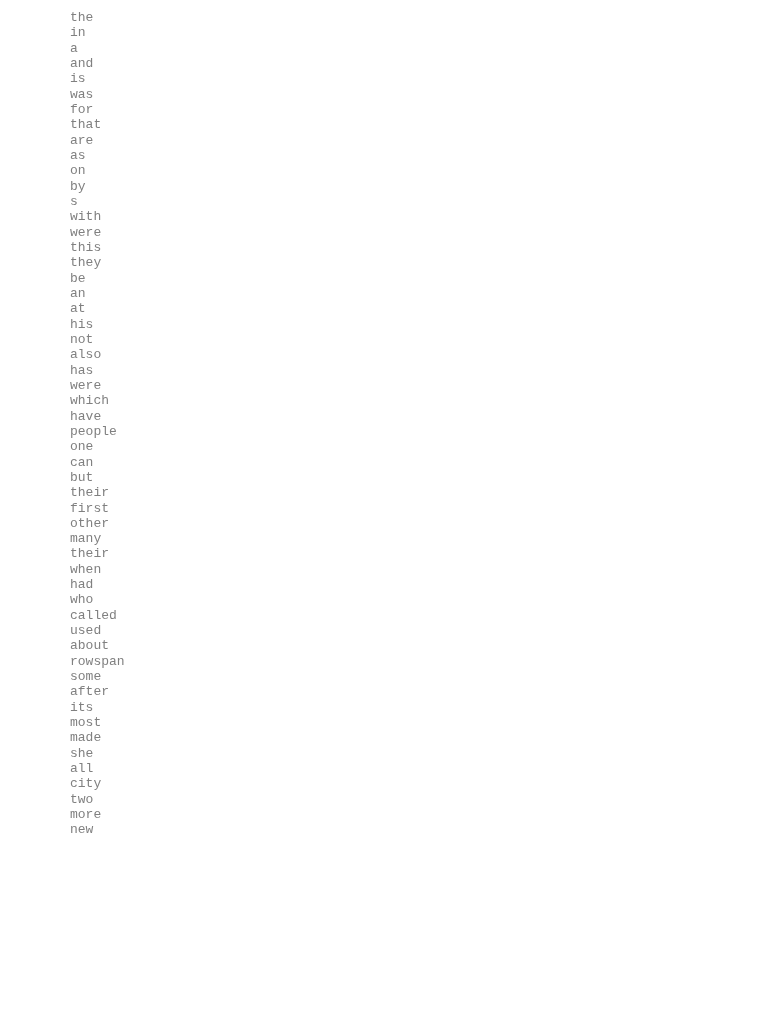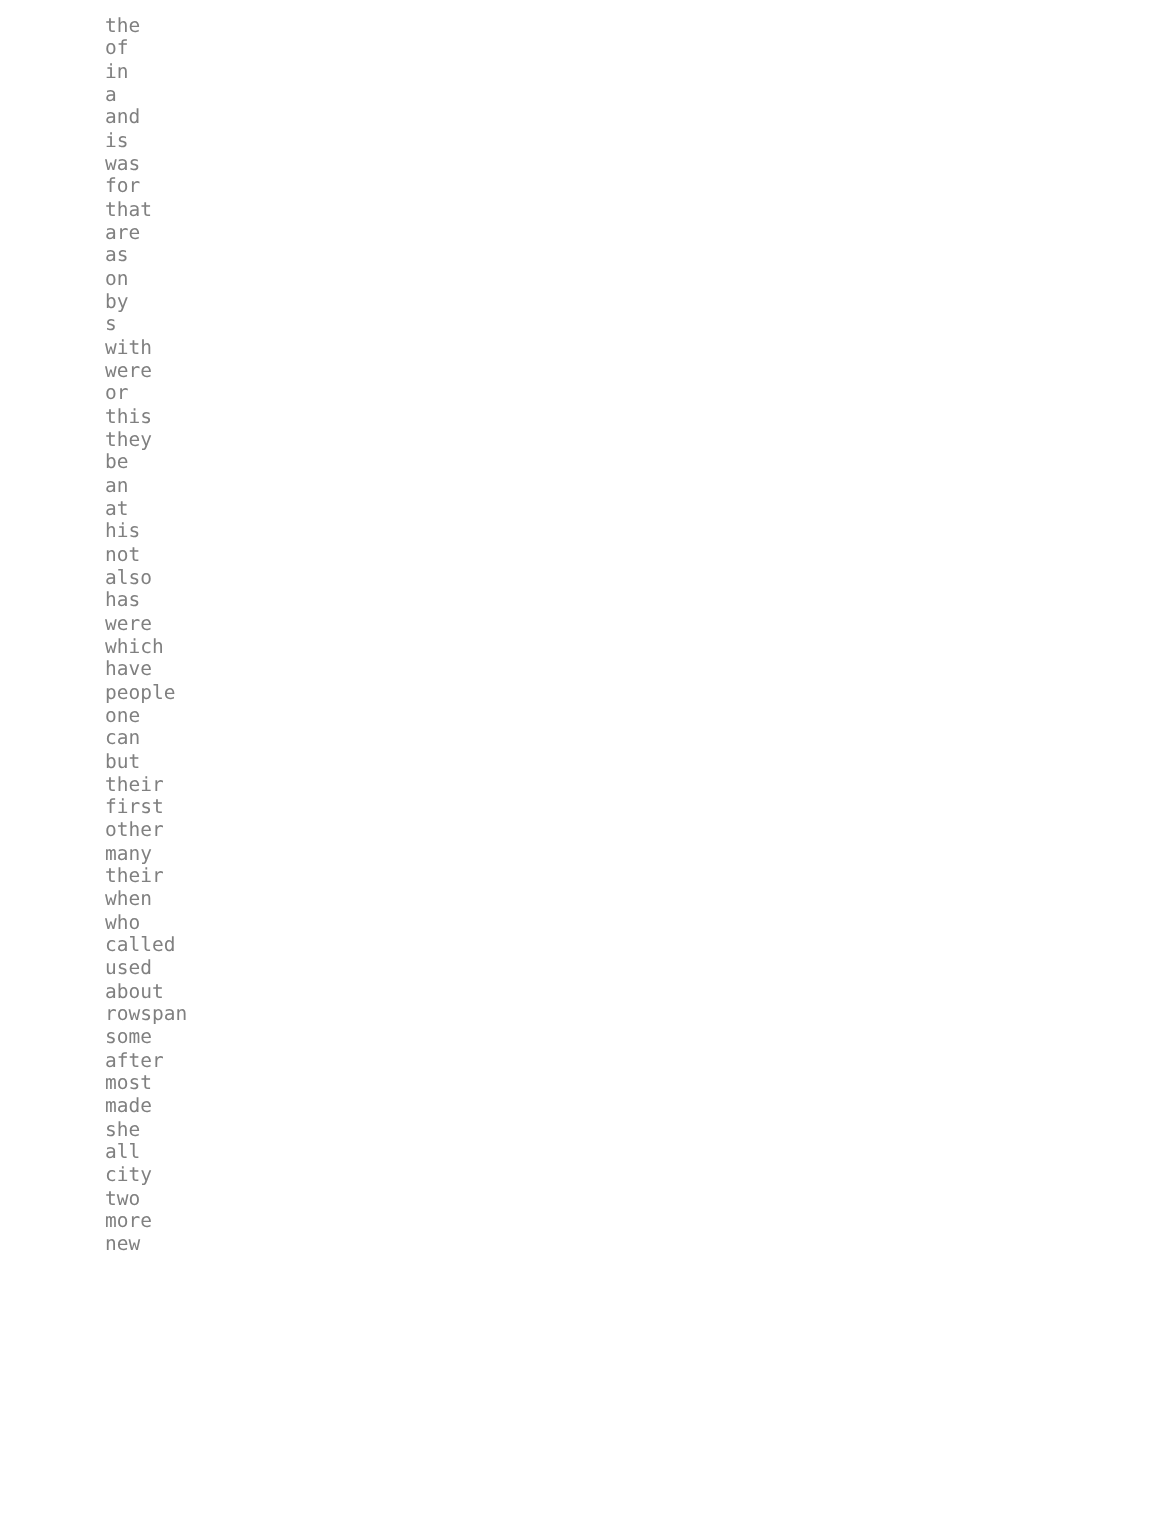--- a/index.html
+++ b/index.html
@@ -16,43 +16,42 @@
       width: 768px;
       min-height: 1024px;
     }
     .word-list {
       display: flex;
       flex-direction: column;
       line-height: 1.18;
     }
     .word-item {
       display: block;
+      font-family: Liberation Mono, monospace;
     }
   </style>
 </head>
 <body>
 
 <div class="word-list" id="word-list-container">
 <span class="word-item">the</span>
-    <span class="word-item">of</span>
     <span class="word-item">in</span>
     <span class="word-item">a</span>
     <span class="word-item">and</span>
     <span class="word-item">is</span>
     <span class="word-item">was</span>
     <span class="word-item">for</span>
     <span class="word-item">that</span>
     <span class="word-item">are</span>
     <span class="word-item">as</span>
     <span class="word-item">on</span>
     <span class="word-item">by</span>
     <span class="word-item">s</span>
     <span class="word-item">with</span>
     <span class="word-item">were</span>
-    <span class="word-item">or</span>
     <span class="word-item">this</span>
     <span class="word-item">they</span>
     <span class="word-item">be</span>
     <span class="word-item">an</span>
     <span class="word-item">at</span>
     <span class="word-item">his</span>
     <span class="word-item">not</span>
     <span class="word-item">also</span>
     <span class="word-item">has</span>
     <span class="word-item">were</span>
@@ -61,27 +60,29 @@
     <span class="word-item">people</span>
     <span class="word-item">one</span>
     <span class="word-item">can</span>
     <span class="word-item">but</span>
     <span class="word-item">their</span>
     <span class="word-item">first</span>
     <span class="word-item">other</span>
     <span class="word-item">many</span>
     <span class="word-item">their</span>
     <span class="word-item">when</span>
+    <span class="word-item">had</span>
     <span class="word-item">who</span>
     <span class="word-item">called</span>
     <span class="word-item">used</span>
     <span class="word-item">about</span>
     <span class="word-item">rowspan</span>
     <span class="word-item">some</span>
     <span class="word-item">after</span>
+    <span class="word-item">its</span>
     <span class="word-item">most</span>
     <span class="word-item">made</span>
     <span class="word-item">she</span>
     <span class="word-item">all</span>
     <span class="word-item">city</span>
     <span class="word-item">two</span>
     <span class="word-item">more</span>
     <span class="word-item">new</span>
   </div>
 

